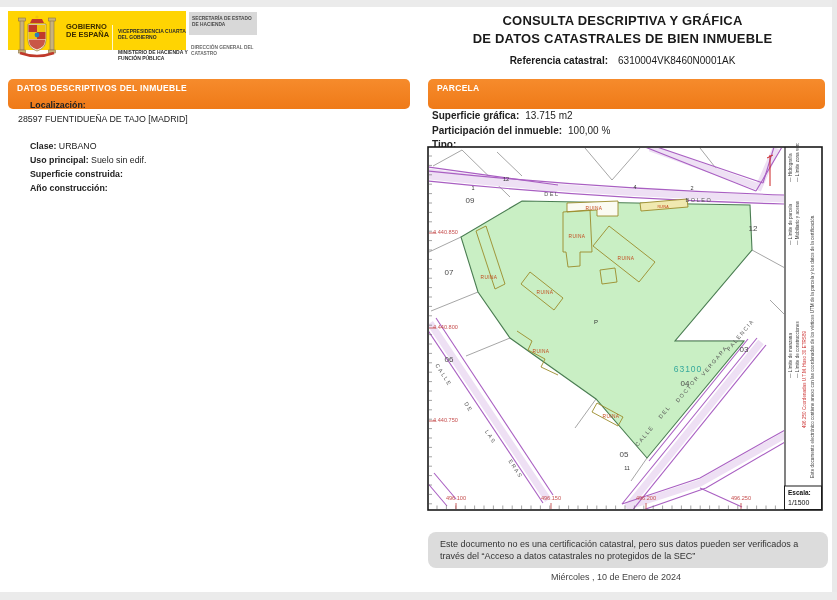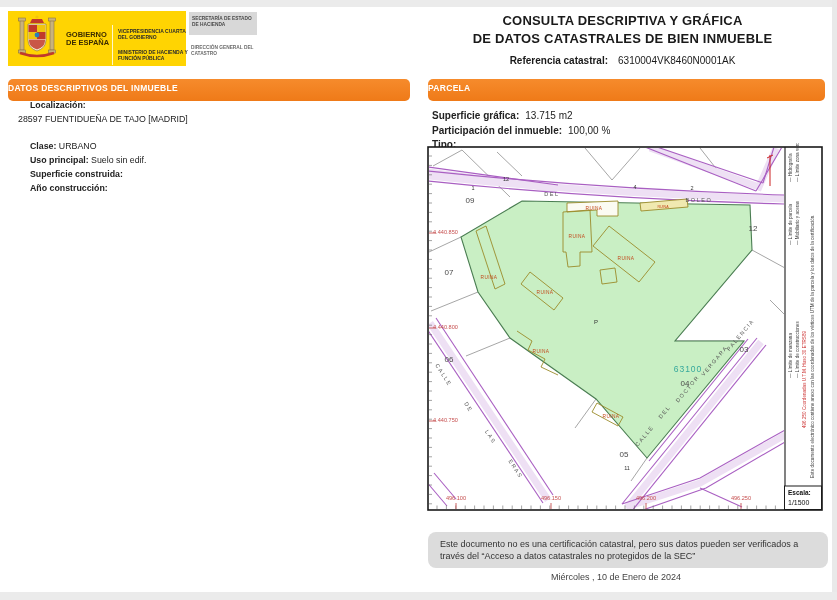--- a/index.html
+++ b/index.html
@@ -6,37 +6,37 @@
   html,body { width:837px; height:600px; }
   body { font-family:"Liberation Sans", sans-serif; background:#ffffff; position:relative; overflow:hidden; }
   .abs { position:absolute; }
 
   
   .strip-top { left:0; top:0; width:837px; height:7px; background:#ebebeb; }
   .strip-right { right:0; top:0; width:5px; height:600px; background:#e9e9e9; }
   .strip-bottom { left:0; bottom:0; width:837px; height:8px; background:#ebebeb; }
 
   
-  .logo-yellow { left:8px; top:11px; width:178px; height:55px; background:#ffd402; display:flex; }
+  .logo-yellow { left:8px; top:11px; width:178px; height:39px; background:#ffd402; display:flex; }
   .arms { width:58px; height:55px; position:relative; }
   .gob-text { font-size:7.5px; font-weight:bold; color:#3b2b00; line-height:8px; align-self:center; }
   .logo-divider { position:absolute; left:104px; top:14px; width:1px; height:40px; background:#fff; opacity:.8; }
   .min-col { position:absolute; left:110px; top:17px; width:74px; font-size:5px; font-weight:bold; color:#2b2b2b; line-height:6px; }
   .min-col .blk { margin-bottom:9px; }
   .sec-box { left:189px; top:12px; width:68px; height:23px; background:#d8d8d8; font-size:4.8px; font-weight:bold; color:#4a4a4a; line-height:6px; padding:4px 3px; }
   .dir-box { left:191px; top:45px; width:70px; font-size:4.8px; font-weight:bold; color:#6b6b6b; line-height:6px; }
 
   
   .title-wrap { left:420px; top:12px; width:405px; text-align:center; }
   .title-line { font-size:13px; font-weight:bold; color:#1a1a1a; line-height:18px; letter-spacing:.2px; }
   .ref-line { margin-top:7px; font-size:10px; color:#1a1a1a; }
   .ref-line b { margin-right:10px; }
 
   
-  .bar { height:22px; background:linear-gradient(#f68b2c,#ef7a18); border-radius:5px; color:#fff; font-size:8.5px; font-weight:bold; line-height:18px; letter-spacing:.3px; }
+  .bar { height:30px; background:linear-gradient(#f68b2c,#ef7a18); border-radius:5px; color:#fff; font-size:8.5px; font-weight:bold; line-height:18px; padding-left:9px; letter-spacing:.3px; }
   .bar-left { left:8px; top:79px; width:402px; }
   .bar-right { left:428px; top:79px; width:397px; }
 
   
   .lp { left:18px; top:100px; width:380px; font-size:8.8px; color:#222; }
   .lp .lbl { font-weight:bold; }
   .lp .row { margin-bottom:4px;padding-left:12px; }
   .lp .addr { margin-bottom:3px; } .gap14 { height:14px; }
 
   

